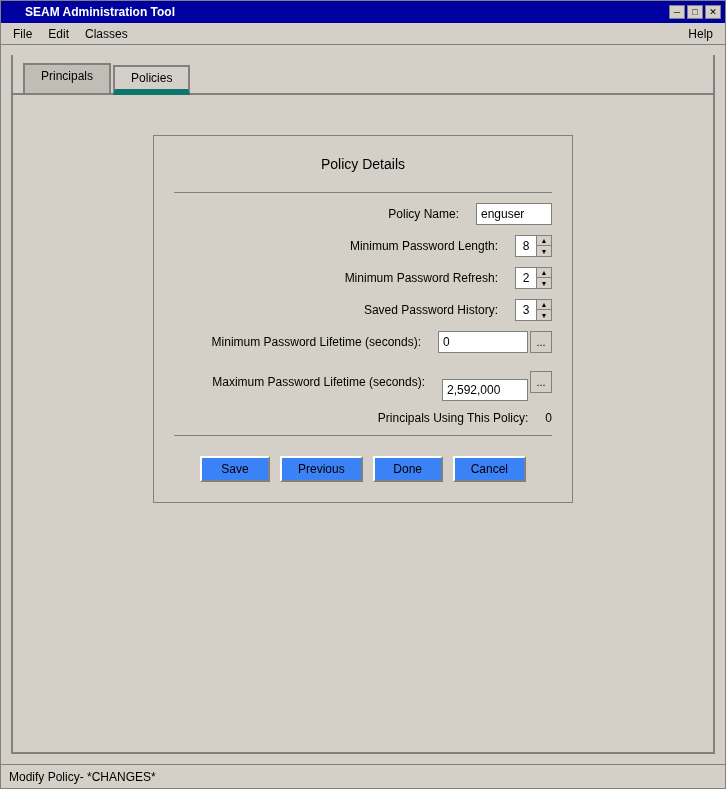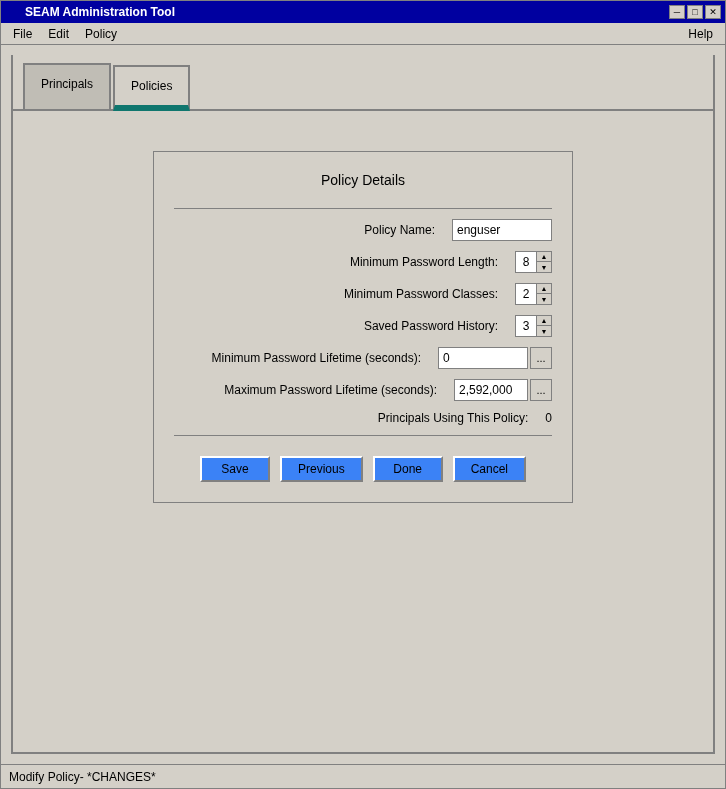--- a/index.html
+++ b/index.html
@@ -100,21 +100,21 @@
       background: #d4d0c8;
       border: 2px solid #808080;
       border-top: none;
       flex: 1;
       display: flex;
       flex-direction: column;
       position: relative;
     }
 
     .tab {
-      padding: 12px 16px;
+      padding: 4px 16px;
       border: 2px solid #808080;
       border-bottom: none;
       background: #d4d0c8;
       cursor: pointer;
       font-size: 12px;
       margin-right: 2px;
     }
 
     .tab.active {
       background: #d4d0c8;
@@ -293,21 +293,21 @@
     <div class="title-bar-controls">
       <div class="title-bar-btn">─</div>
       <div class="title-bar-btn">□</div>
       <div class="title-bar-btn">✕</div>
     </div>
   </div>
 
   <div class="menu-bar">
     <span class="menu-item">File</span>
     <span class="menu-item">Edit</span>
-    <span class="menu-item">Policy</span>
+    <span class="menu-item">Classes</span>
     <span class="menu-item menu-help">Help</span>
   </div>
 
   <div class="main-content">
     <div class="tabs-container">
 
       <div class="tabs-wrapper">
         <div class="tab tab-inactive">
           <span>Principals</span>
         </div>
@@ -316,36 +316,36 @@
         </div>
       </div>
 
       <div class="tab-content">
         <div class="policy-details-card">
           <div class="policy-details-title">Policy Details</div>
           <hr class="divider">
 
           <div class="form-row">
             <span class="form-label">Policy Name:</span>
-            <input class="text-input" type="text" style="width: 100px;" value="enguser">
+            <input class="text-input" type="text" style="width: 76px;" value="enguser">
           </div>
 
           <div class="form-row">
             <span class="form-label">Minimum Password Length:</span>
             <div class="spinner-container">
               <span class="spinner-value">8</span>
               <div class="spinner-arrows">
                 <button class="spinner-arrow">▲</button>
                 <button class="spinner-arrow">▼</button>
               </div>
             </div>
           </div>
 
           <div class="form-row">
-            <span class="form-label">Minimum Password Classes:</span>
+            <span class="form-label">Minimum Password Refresh:</span>
             <div class="spinner-container">
               <span class="spinner-value">2</span>
               <div class="spinner-arrows">
                 <button class="spinner-arrow">▲</button>
                 <button class="spinner-arrow">▼</button>
               </div>
             </div>
           </div>
 
           <div class="form-row">
@@ -363,21 +363,21 @@
             <span class="form-label">Minimum Password Lifetime (seconds):</span>
             <div class="input-with-btn">
               <input class="text-input" type="text" style="width: 90px;" value="0">
               <button class="ellipsis-btn">...</button>
             </div>
           </div>
 
           <div class="form-row">
             <span class="form-label">Maximum Password Lifetime (seconds):</span>
             <div class="input-with-btn">
-              <input class="text-input" type="text" style="width: 74px;" value="2,592,000">
+              <input class="text-input" type="text" style="width: 86px; margin-top: 16px;" value="2,592,000">
               <button class="ellipsis-btn">...</button>
             </div>
           </div>
 
           <div class="form-row">
             <span class="form-label">Principals Using This Policy:</span>
             <span class="form-value">0</span>
           </div>
 
           <hr class="divider">

